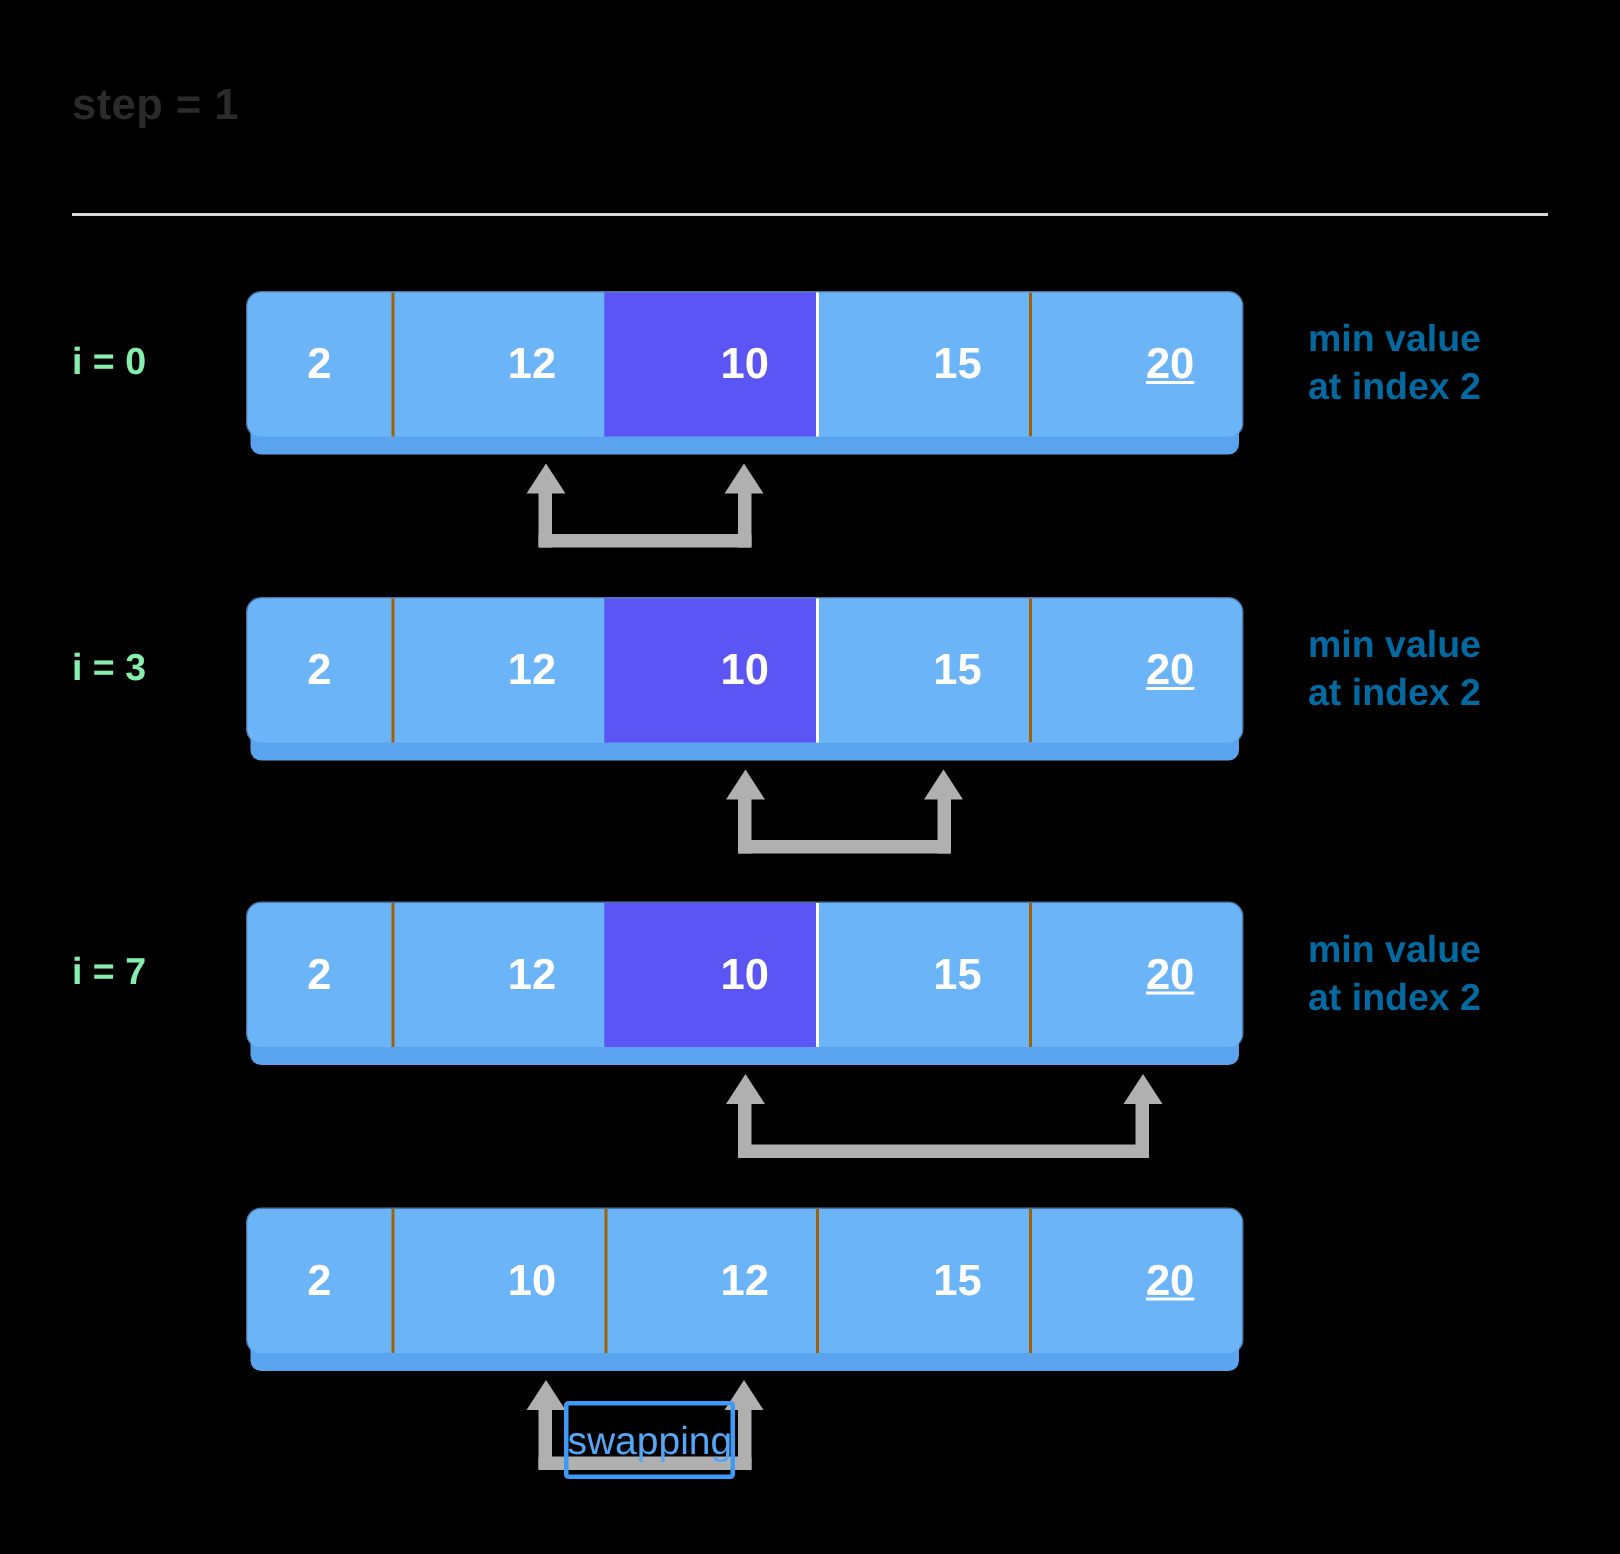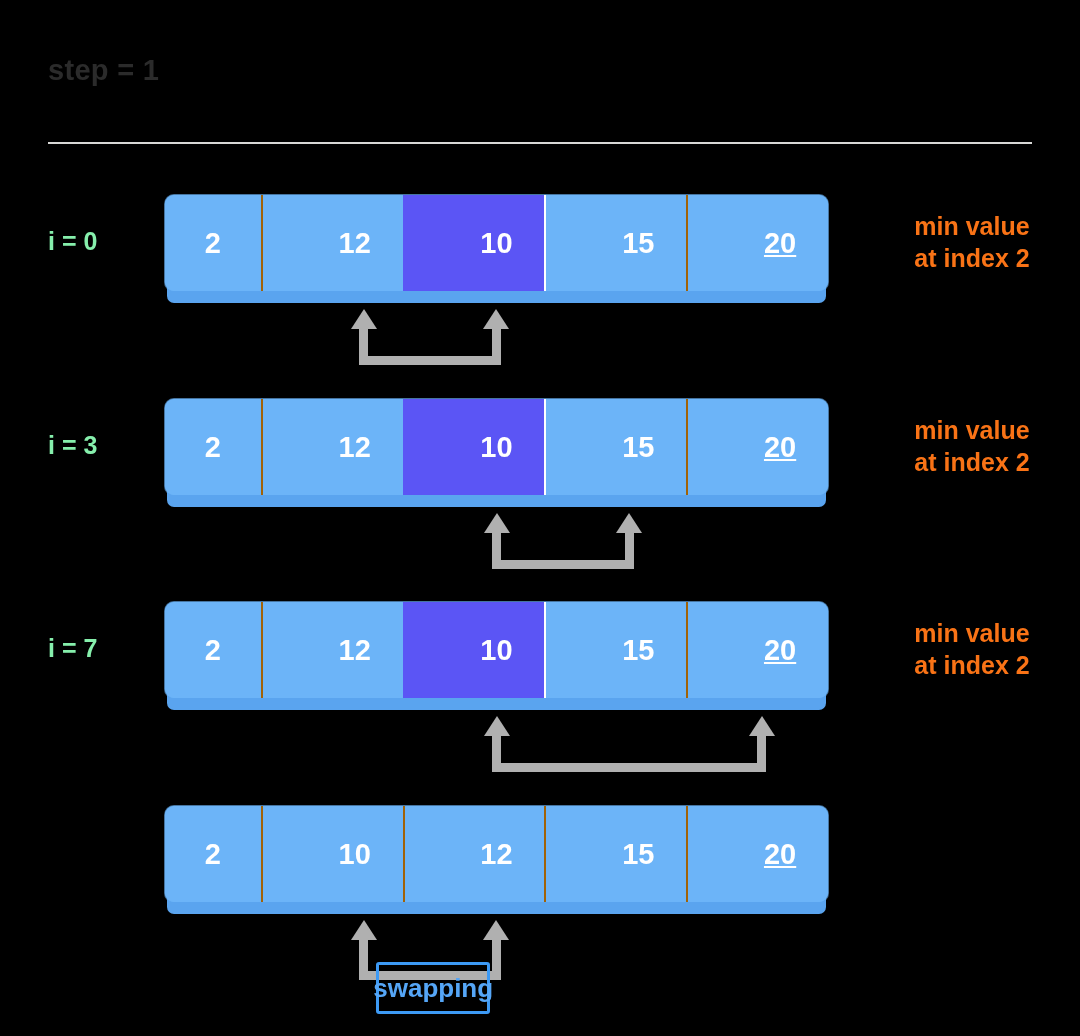--- a/index.html
+++ b/index.html
@@ -60,24 +60,23 @@
     color: #86efac;
     white-space: nowrap;
   }
 
   .row-note {
     position: absolute;
     left: 872px;
     width: 200px;
     font-size: 25px;
     font-weight: bold;
-    color: #f97316;
+    color: #0369a1;
     line-height: 1.28;
     white-space: pre-line;
-    text-align: center;
   }
 
   
   .array {
     position: absolute;
     left: 165px;
     width: 663px;
     height: 96px;
     display: flex;
     border-radius: 9px;
@@ -147,23 +146,22 @@
   .swap-box {
     position: absolute;
     border: 3px solid #3d9af5;
     border-radius: 3px;
     background: transparent;
     display: flex;
     align-items: center;
     justify-content: center;
     color: #55a6f7;
     font-size: 26px;
-    font-weight: bold;
+    font-weight: normal;
     white-space: nowrap;
-    margin-top: 28px;
   }
 </style>
 </head>
 <body>
 
 <div id="stage">
 
   <div class="step-title">step = 1</div>
 
   <div class="divider"></div>

